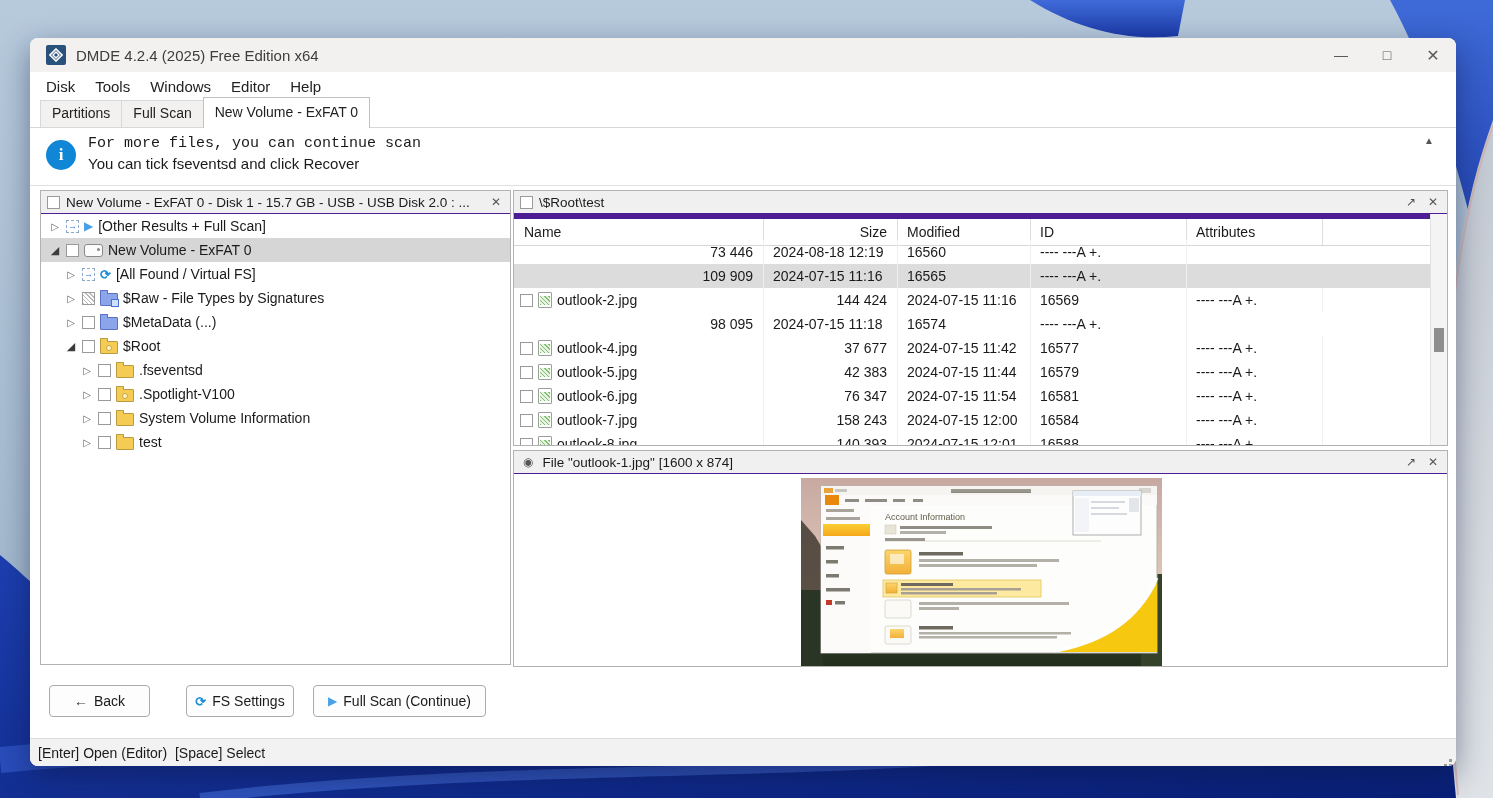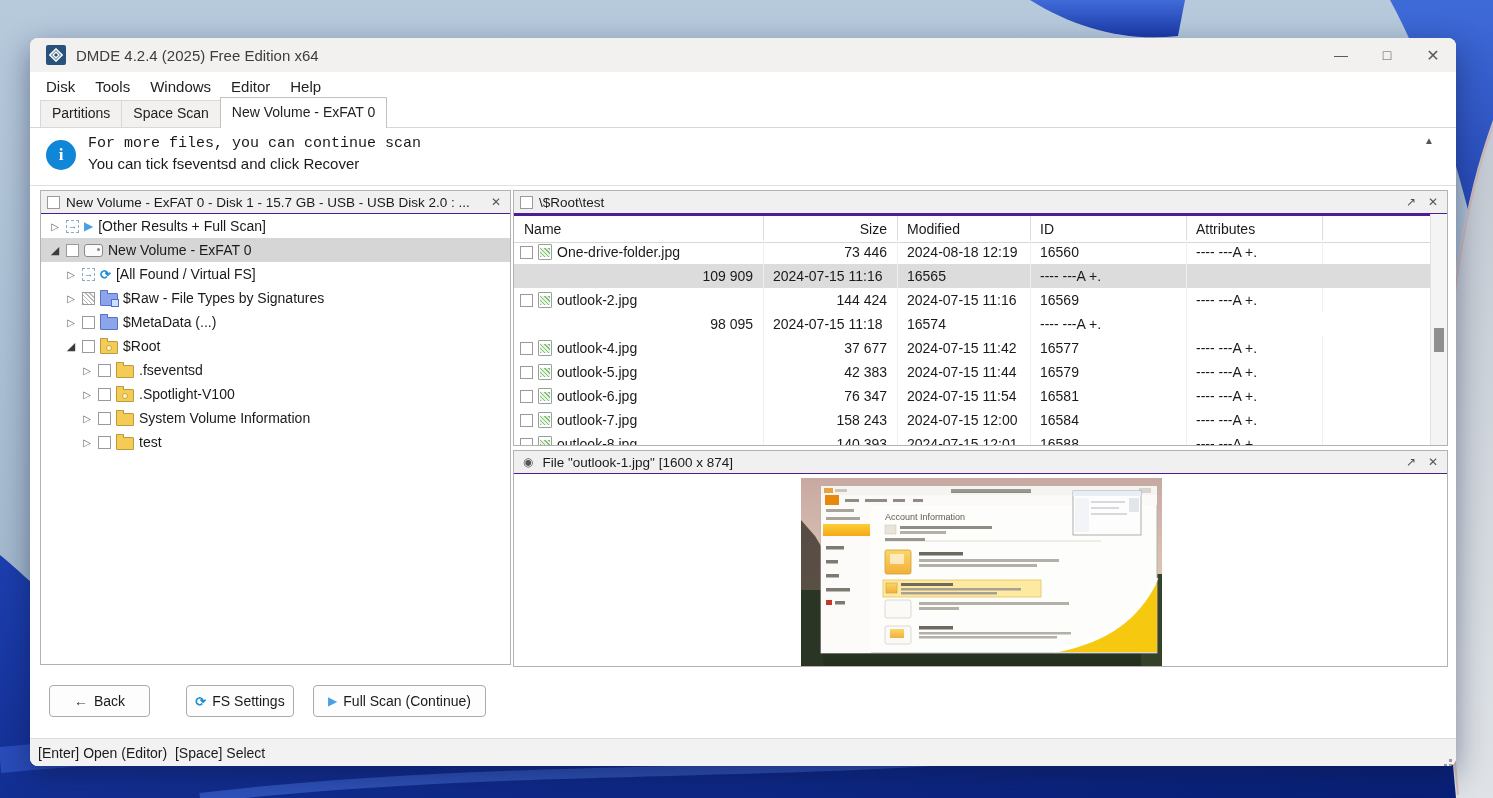--- a/index.html
+++ b/index.html
@@ -36,21 +36,21 @@
           border-bottom:1px solid #e0e0e0;}
   .info-icon{position:absolute;left:16px;top:12px;width:30px;height:30px;border-radius:50%;
              background:#1086d6;color:#fff;display:flex;align-items:center;justify-content:center;
              font-size:17px;font-weight:bold;font-family:"Liberation Serif",serif;}
   .banner-l1{position:absolute;left:58px;top:7px;font-size:15px;font-family:Liberation Mono, monospace;}
   .banner-l2{position:absolute;left:58px;top:27px;font-size:15px;}
   .banner-collapse{position:absolute;right:22px;top:7px;color:#555;font-size:10px;}
 
   
   .panel{position:absolute;border:1px solid #b2b2b2;background:#fff;box-sizing:border-box;}
-  .phead{height:22px;background:#f0f0f0;border-bottom:3px solid #4c1d95;display:flex;
+  .phead{height:22px;background:#f0f0f0;border-bottom:6px solid #4c1d95;display:flex;
          align-items:center;font-size:13.5px;padding:0 6px;gap:6px;}
   .phead .sp{flex:1;}
   .picon{color:#555;font-size:12px;padding:0 3px;}
 
   .checkbox{width:13px;height:13px;border:1px solid #9a9a9a;background:#fff;
             box-sizing:border-box;flex:0 0 auto;}
   .checkbox.hatched{background:repeating-linear-gradient(45deg,#b9b9b9 0 1px,#fff 1px 3px);}
 
   
   .tree-panel{left:10px;top:152px;width:471px;height:475px;}
@@ -177,21 +177,21 @@
     <div class="menubar">
       <span class="menu-item">Disk</span>
       <span class="menu-item">Tools</span>
       <span class="menu-item">Windows</span>
       <span class="menu-item">Editor</span>
       <span class="menu-item">Help</span>
     </div>
 
     <div class="tabbar">
       <span class="tab">Partitions</span>
-      <span class="tab">Space Scan</span>
+      <span class="tab">Full Scan</span>
       <span class="tab active">New Volume - ExFAT 0</span>
     </div>
 
     <div class="banner">
       <span class="info-icon">i</span>
       <div class="banner-l1">For more files, you can continue scan</div>
       <div class="banner-l2">You can tick fseventsd and click Recover</div>
       <span class="banner-collapse">▲</span>
     </div>
 
@@ -277,25 +277,20 @@
         <div class="h-name">Name</div>
         <div class="h-size">Size</div>
         <div class="h-mod">Modified</div>
         <div class="h-id">ID</div>
         <div class="h-attr">Attributes</div>
         <div></div>
       </div>
       <div class="fbody">
 
         <div class="frow">
-          <div class="c-name">
-              <span class="checkbox"></span>
-              <span class="file-icon"></span>
-              <span>One-drive-folder.jpg</span>
-            </div>
           <div class="c-size">73 446</div>
           <div class="c-mod">2024-08-18 12:19</div>
           <div class="c-id">16560</div>
           <div class="c-attr">---- ---A +.</div>
             <div></div>
         </div>
         <div class="frow sel">
           <div class="c-size">109 909</div>
           <div class="c-mod">2024-07-15 11:16</div>
           <div class="c-id">16565</div>

